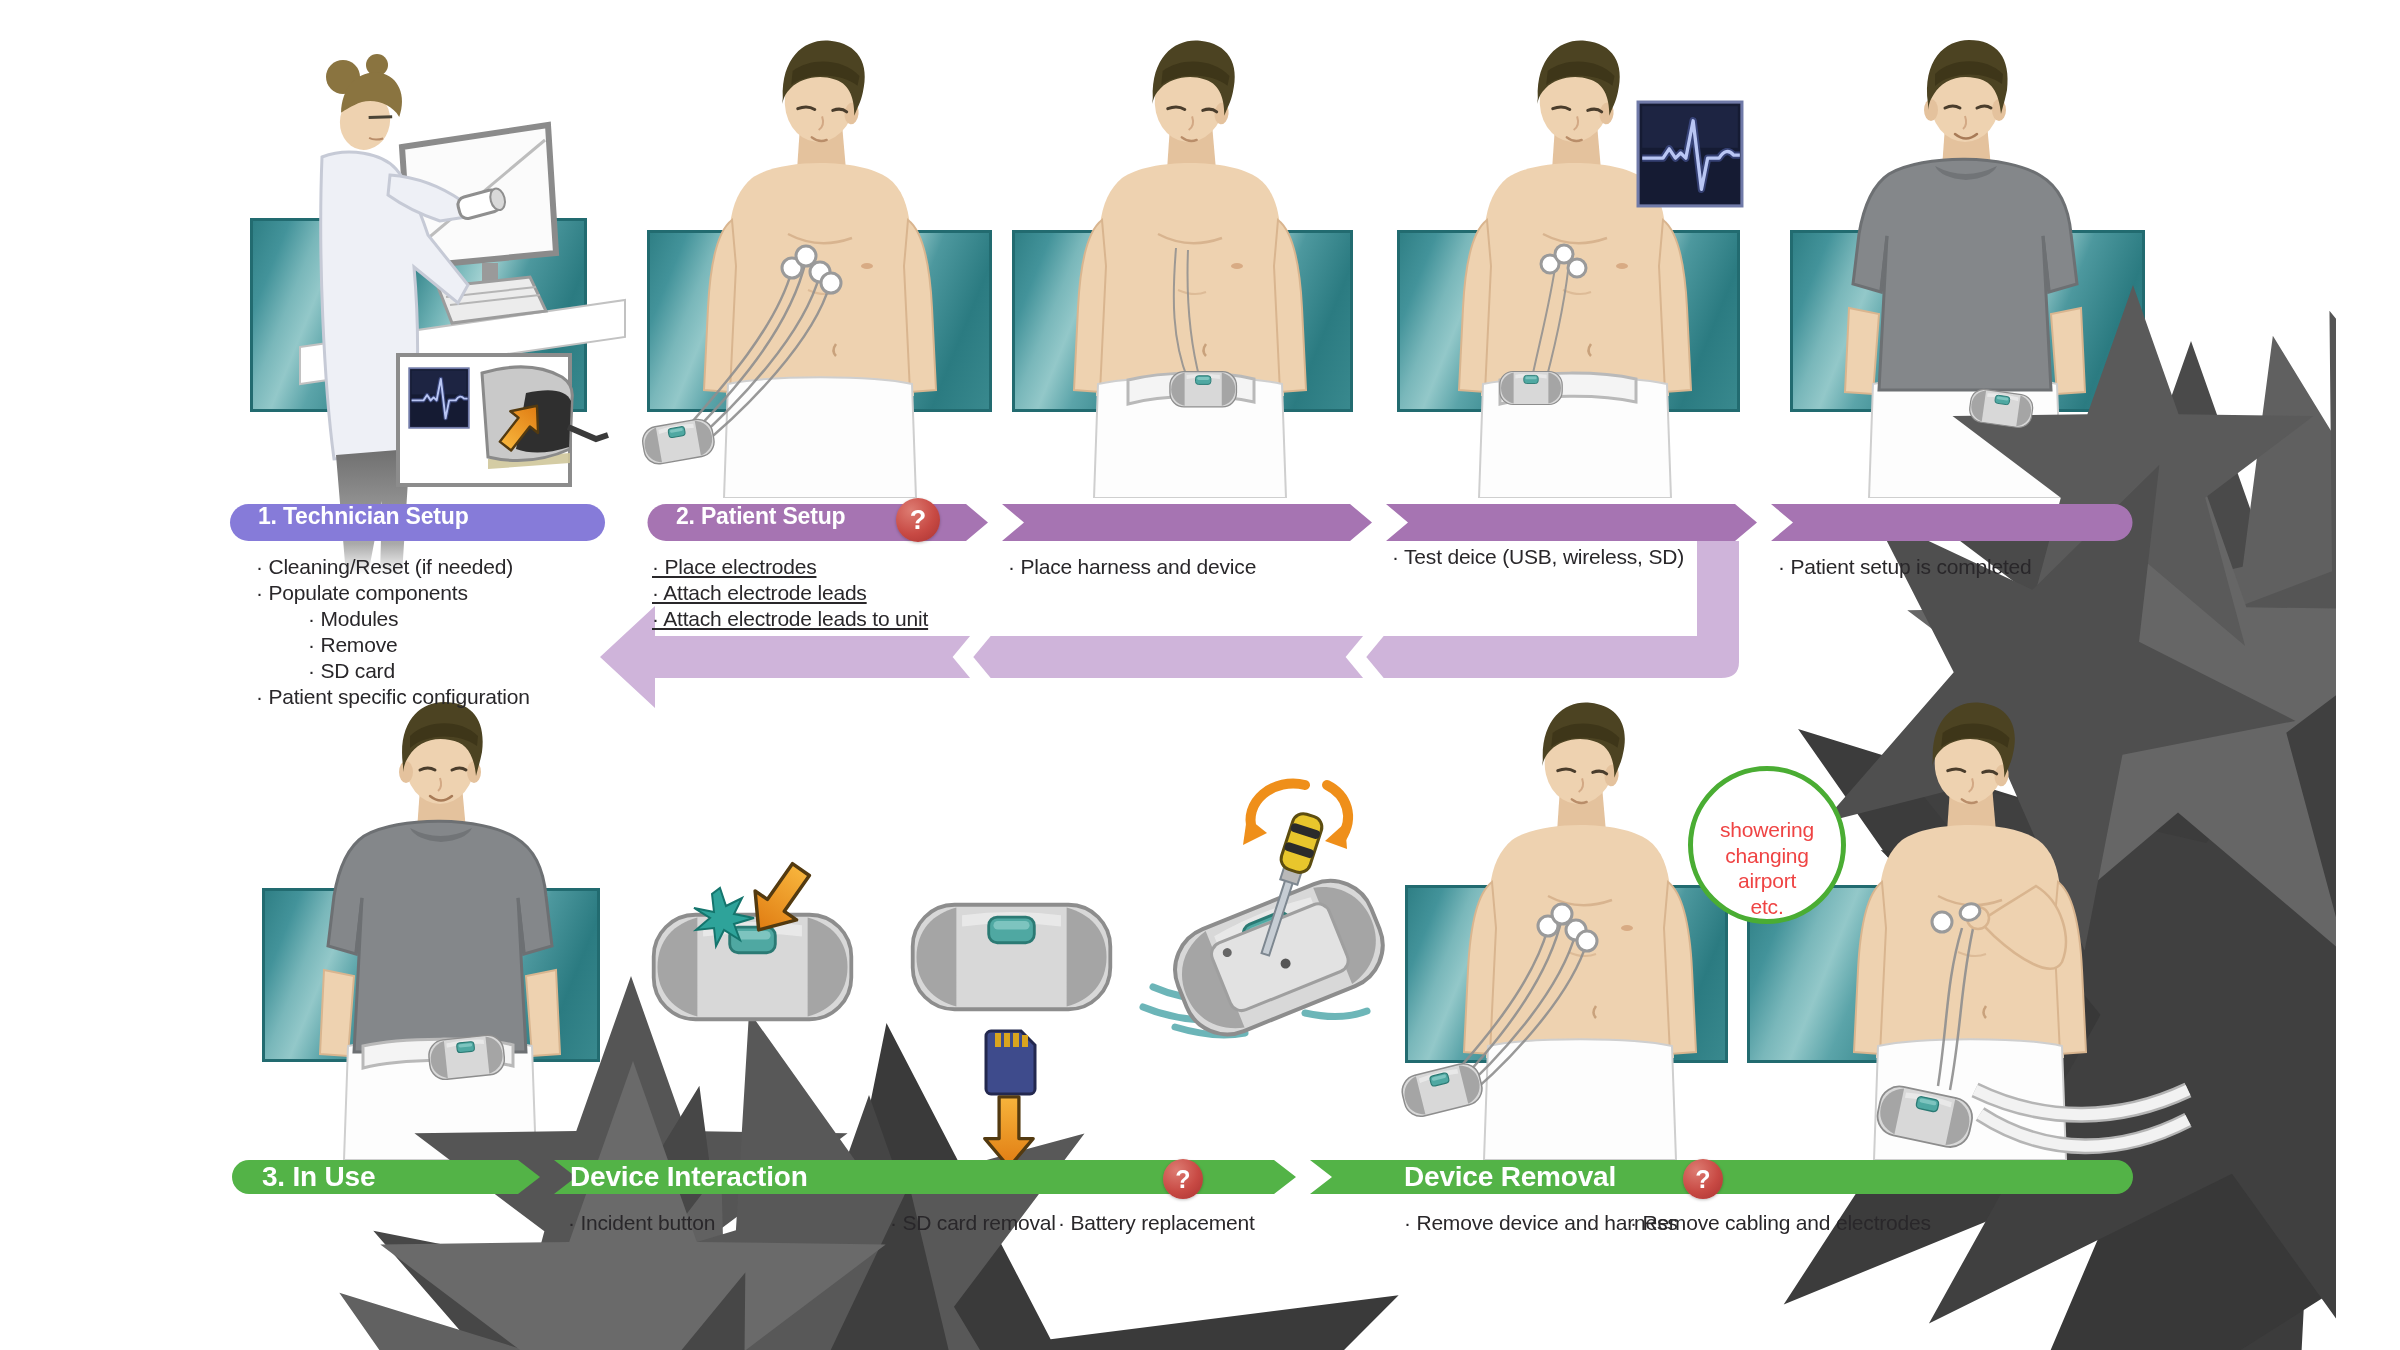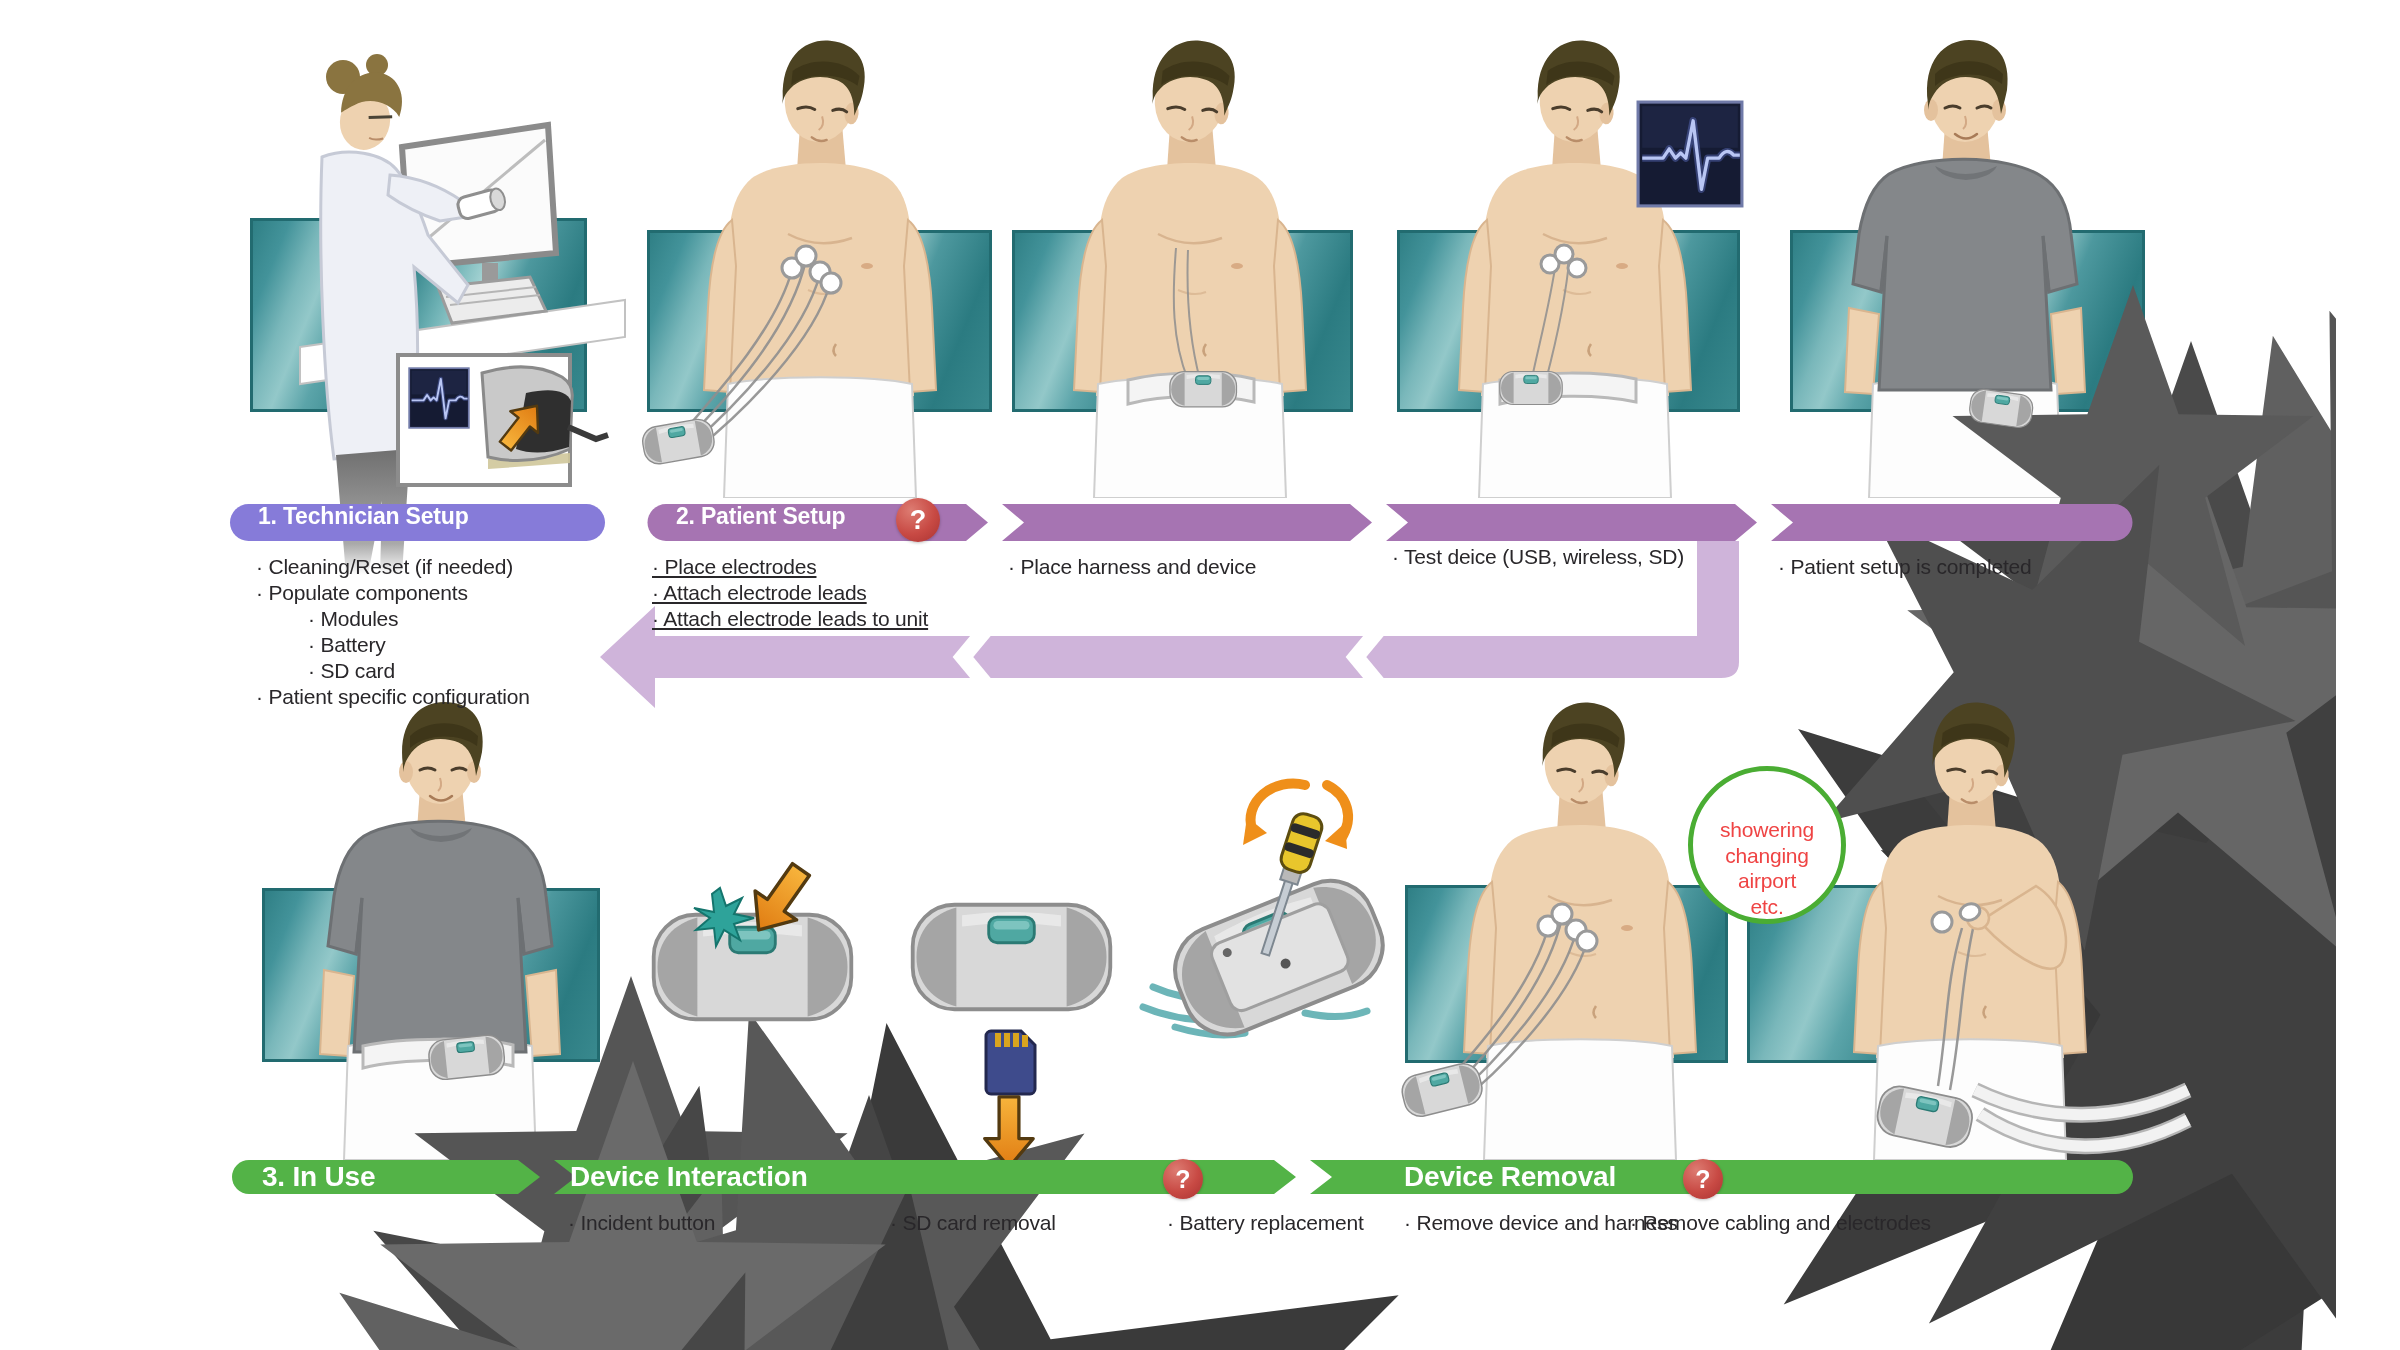--- a/index.html
+++ b/index.html
@@ -248,21 +248,21 @@
   <svg style="left:560px;top:540px;z-index:8;" width="1250" height="180" viewBox="0 0 1250 180">
     <path d="M40,117 L95,66 L95,96 L1137,96 L1137,1 L1179,1 L1179,122 Q1179,138 1161,138 L95,138 L95,168 Z" fill="#cfb4da"></path>
     <path d="M427,88 L403,117 L427,146" stroke="#ffffff" stroke-width="16" fill="none"></path>
     <path d="M820,88 L796,117 L820,146" stroke="#ffffff" stroke-width="16" fill="none"></path>
   </svg>
 
   <div class="bullets" style="left:256px;top:554px;">
     <div>· Cleaning/Reset (if needed)</div>
     <div>· Populate components</div>
     <div class="ind">· Modules</div>
-    <div class="ind">· Battery</div>
+    <div class="ind">· Remove</div>
     <div class="ind">· SD card</div>
     <div>· Patient specific configuration</div>
   </div>
   <div class="bullets" style="left:652px;top:554px;text-decoration:underline;">
     <div>· Place electrodes</div>
     <div>· Attach electrode leads</div>
     <div>· Attach electrode leads to unit</div>
   </div>
   <div class="bullets" style="left:1008px;top:554px;">
     <div>· Place harness and device</div>
@@ -393,21 +393,21 @@
   <div class="banner-label green" style="left:1404px;top:1160px;">Device Removal</div>
   <div class="qbadge small" style="left:1163px;top:1159px;">?</div>
   <div class="qbadge small" style="left:1683px;top:1159px;">?</div>
 
   <div class="bullets" style="left:568px;top:1210px;">
     <div>· Incident button</div>
   </div>
   <div class="bullets" style="left:890px;top:1210px;">
     <div>· SD card removal</div>
   </div>
-  <div class="bullets" style="left:1167px;top:1210px;">
+  <div class="bullets" style="left:1058px;top:1210px;">
     <div>· Battery replacement</div>
   </div>
   <div class="bullets" style="left:1404px;top:1210px;">
     <div>· Remove device and harness</div>
   </div>
   <div class="bullets" style="left:1630px;top:1210px;">
     <div>· Remove cabling and electrodes</div>
   </div>
 
 </div>

